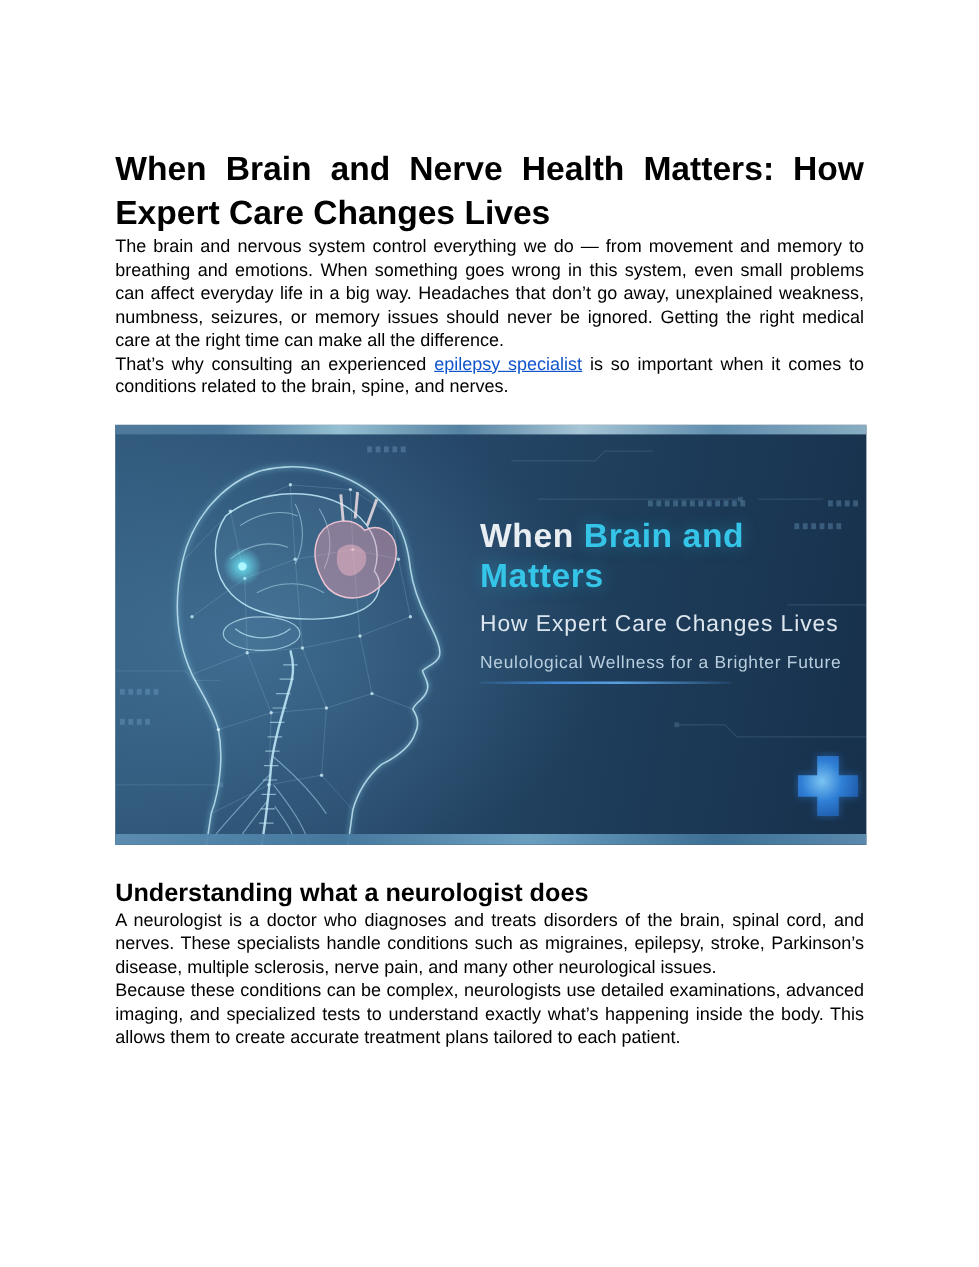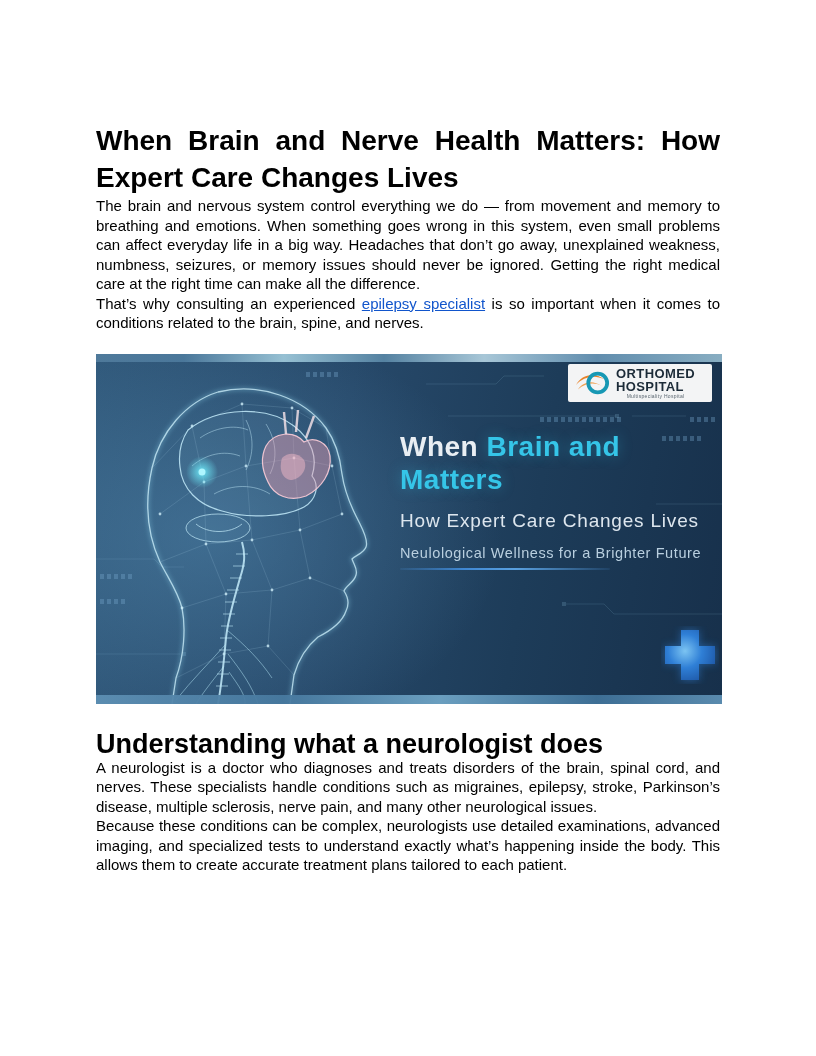--- a/index.html
+++ b/index.html
@@ -20,21 +20,21 @@
   }
   p.body-p {
     margin:0; font-size:15px; line-height:19.5px; text-align:justify; color:#000;
   }
   .p1 { margin-top:27px; }
   .p2 { margin-top:14px; }
   .p3 { margin-top:19px; }
   .p4 { margin-top:16px; }
   a.doc-link { color:#1155cc; text-decoration:underline; cursor:pointer; }
 
-  h2.section-h { margin:27px 0 0 0; font-size:27px; line-height:27px; font-weight:bold; color:#000; }
+  h2.section-h { margin:27px 0 0 0; font-size:21px; line-height:27px; font-weight:bold; color:#000; }
 
   
   .hero {
     position:relative; margin-top:21px;
     width:626px; height:350px; overflow:hidden;
     background:
       radial-gradient(ellipse 420px 300px at 18% 52%, rgba(96,156,196,0.38), rgba(96,156,196,0) 70%),
       linear-gradient(100deg, #30587a 0%, #27496a 38%, #1d3c59 68%, #17304b 100%);
   }
   .hero-strip-top {
@@ -238,32 +238,20 @@
 
         <g stroke="rgba(180,230,246,0.5)" stroke-width="1" fill="none">
           <path d="M130 290 C112 310 96 326 80 346"></path>
           <path d="M132 300 C146 318 156 332 162 350"></path>
           <path d="M128 312 C114 330 106 340 100 350"></path>
           <path d="M133 318 C143 332 150 342 149 350"></path>
           <path d="M131 276 C150 292 164 306 176 324"></path>
         </g>
       </svg>
 
-      <div class="logo-card">
-        <svg width="38" height="34" viewBox="0 0 40 36">
-          <path d="M2 20 C10 11 22 9 32 14 C21 6 8 9 2 20 Z" fill="#e8832a"></path>
-          <path d="M4 25 C12 18 21 17 29 21 C19 14 9 17 4 25 Z" fill="#f0a050"></path>
-          <circle cx="25" cy="18" r="10" fill="none" stroke="#1798b4" stroke-width="4"></circle>
-        </svg>
-        <div class="logo-text">
-          <span class="logo-line">ORTHOMED</span>
-          <span class="logo-line">HOSPITAL</span>
-          <span class="logo-tag">Multispeciality Hospital</span>
-        </div>
-      </div>
 
       <div class="hero-text">
         <div class="hl"><span class="w">When </span><span class="c">Brain and</span></div>
         <div class="hl"><span class="c">Matters</span></div>
         <div class="hero-sub">How Expert Care Changes Lives</div>
         <div class="hero-tag">Neulological Wellness for a Brighter Future</div>
         <div class="accent-underline"></div>
       </div>
 
       <div class="plus-wrap">

